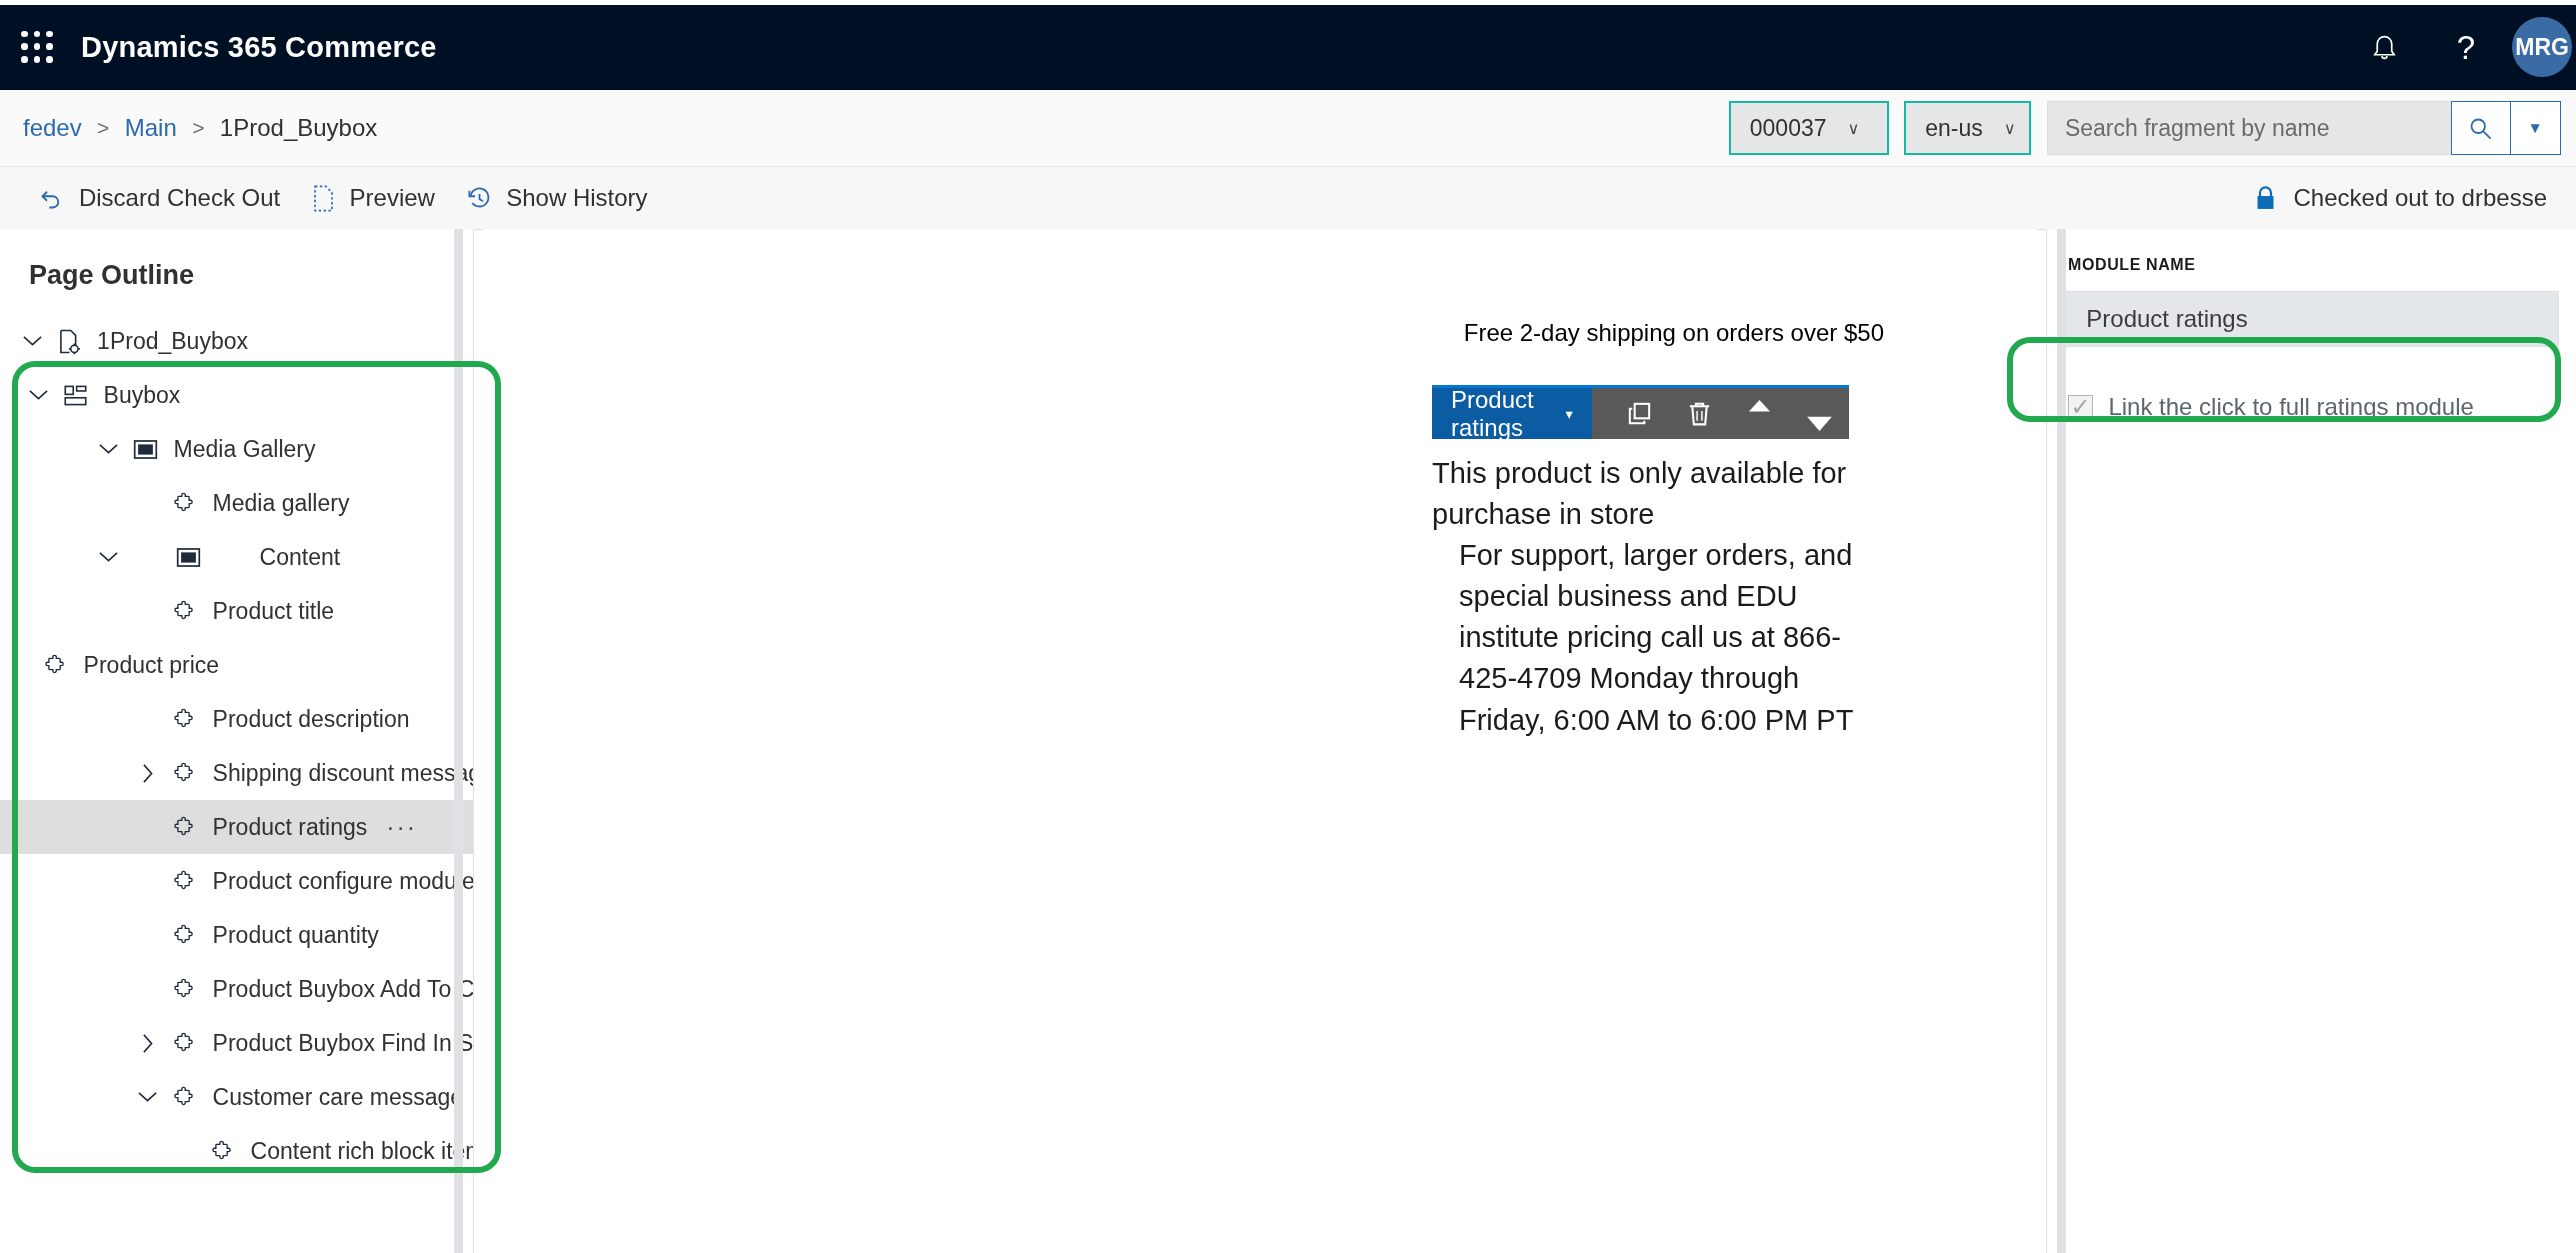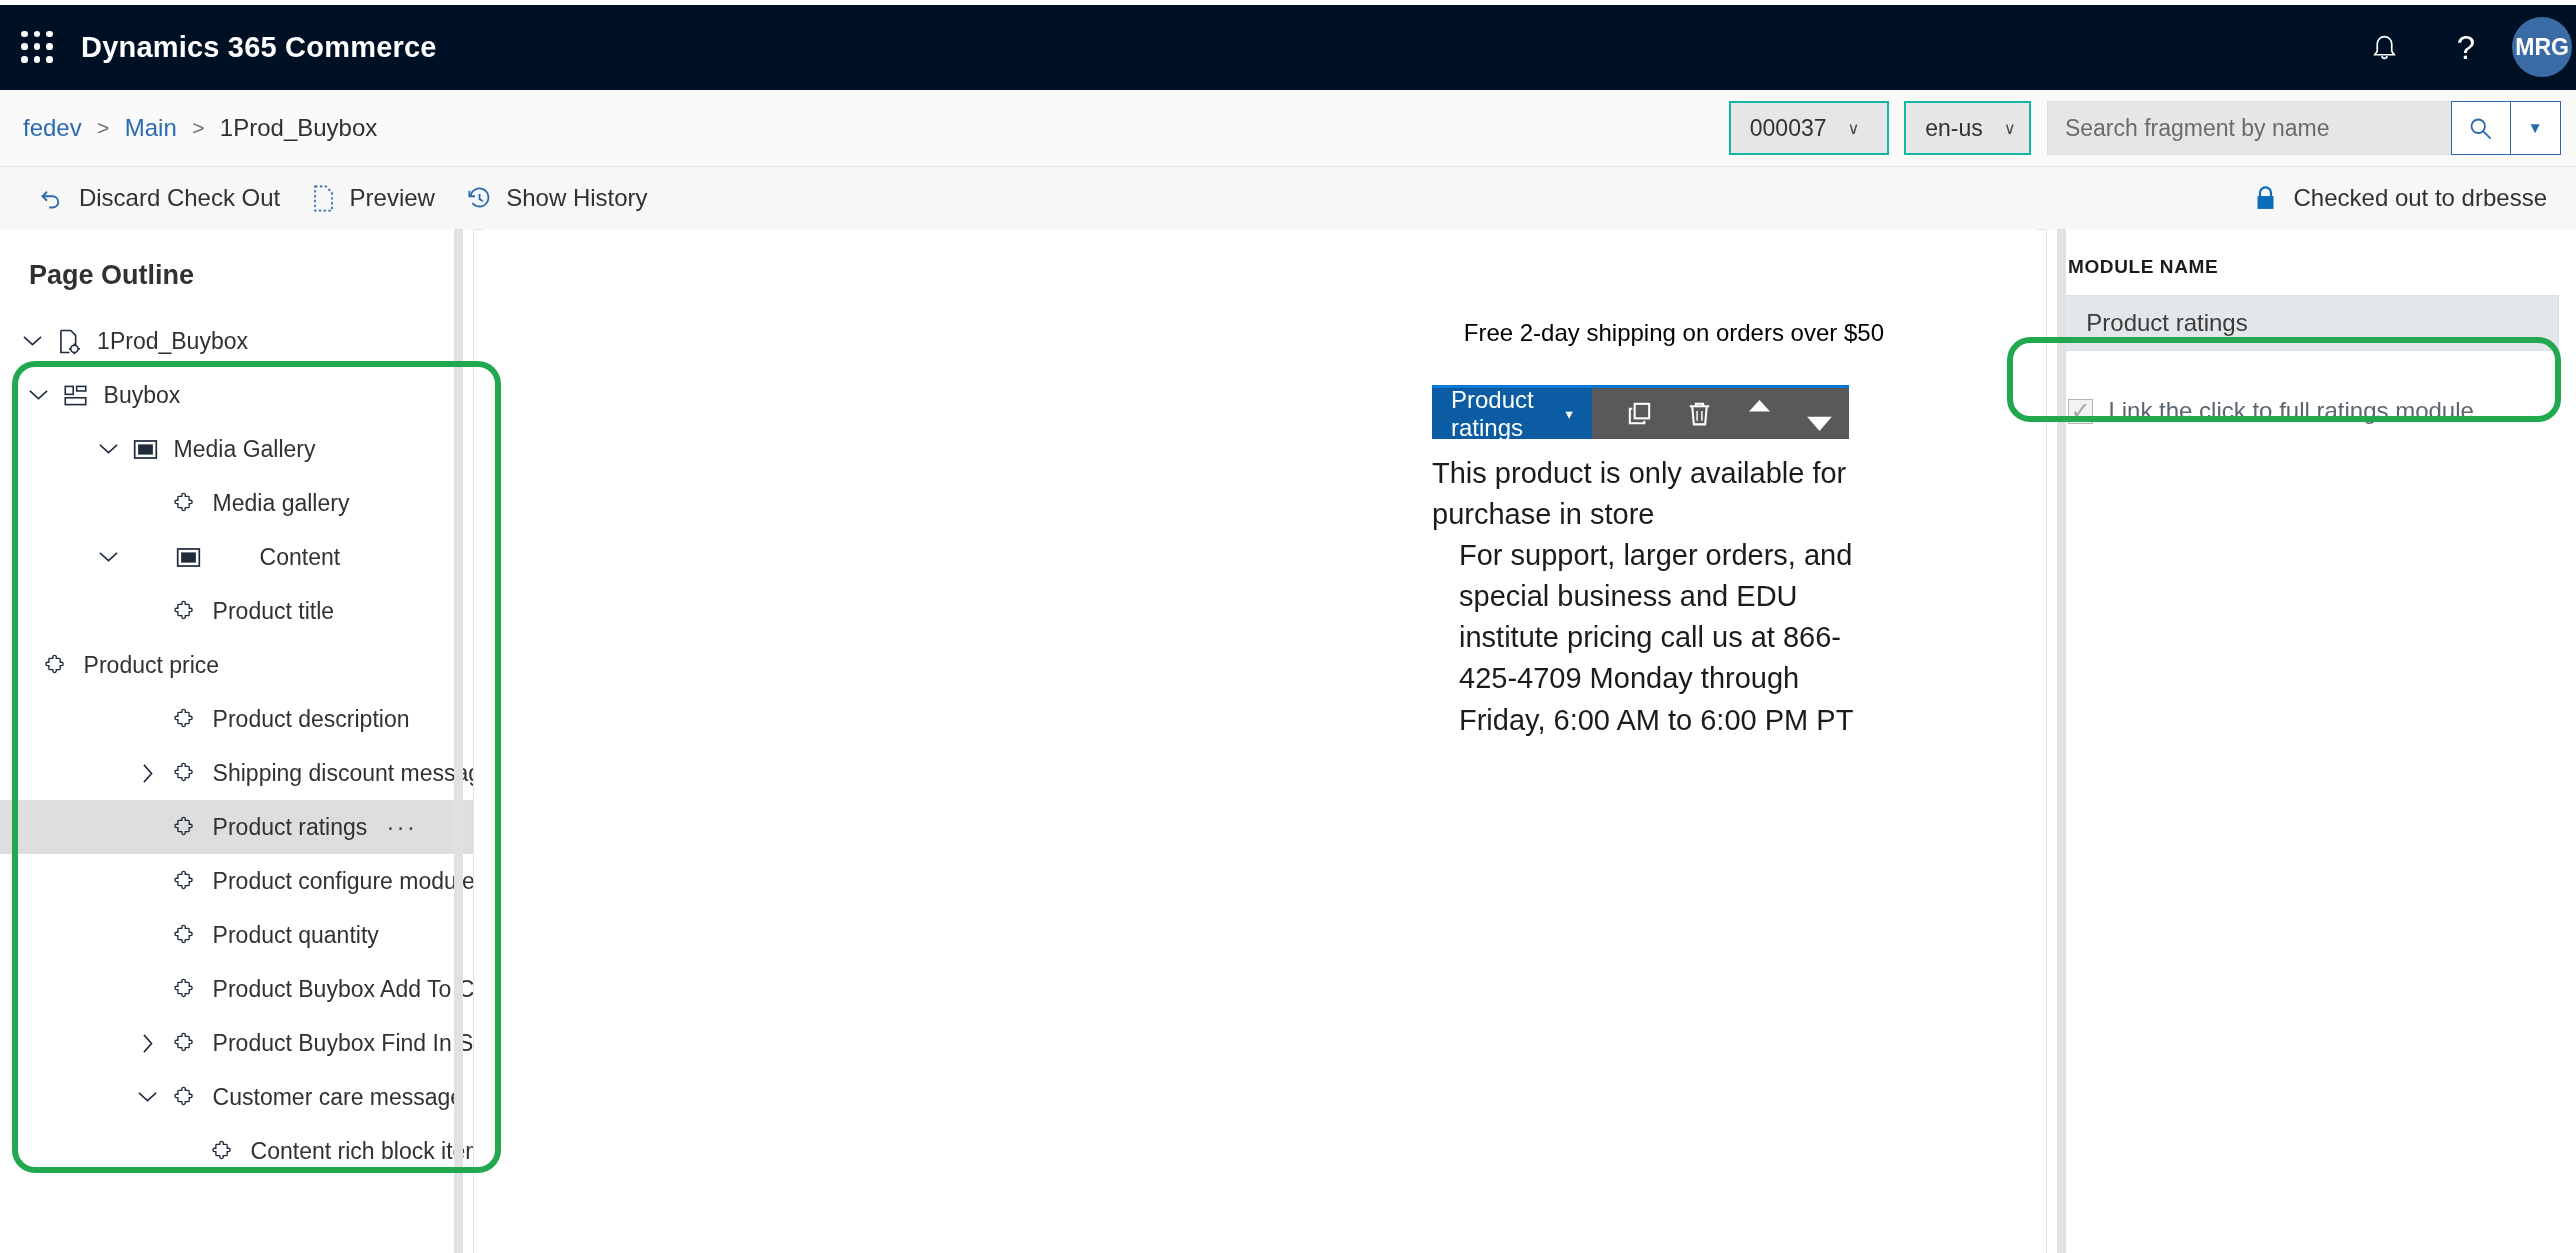--- a/index.html
+++ b/index.html
@@ -159,21 +159,21 @@
     font-size: 29px; line-height: 1.42; color: #1b1b1b; margin-top: 13.5px; padding-left: 0px;
   }
   .body-txt .indent { display: block; padding-left: 27px; }
 
   
   .props {
     position: absolute; left: 2046px; top: 229px; width: 530px; height: 1024px;
     background: #ffffff; border-left: 1px solid #e1e1e1;
   }
   .props-title {
-    font-size: 19px; font-weight: 600; color: #1b1b1b; letter-spacing: 0.6px;
+    font-size: 16px; font-weight: 600; color: #1b1b1b; letter-spacing: 0.6px;
     padding: 27px 8px 0 21px;
   }
   .props-field {
     margin: 17.3px 17.3px 0 17.3px; height: 56px; background: #e4e7ea; border: 1px solid #dcdfe3;
     display: flex; align-items: center; padding: 0 21px; font-size: 24px; color: #3b3b3b;
     cursor: text;
   }
   .props-check {
     margin: 46px 0 0 21px; display: flex; align-items: center; font-size: 24px; color: #5c6670;
     cursor: pointer;

